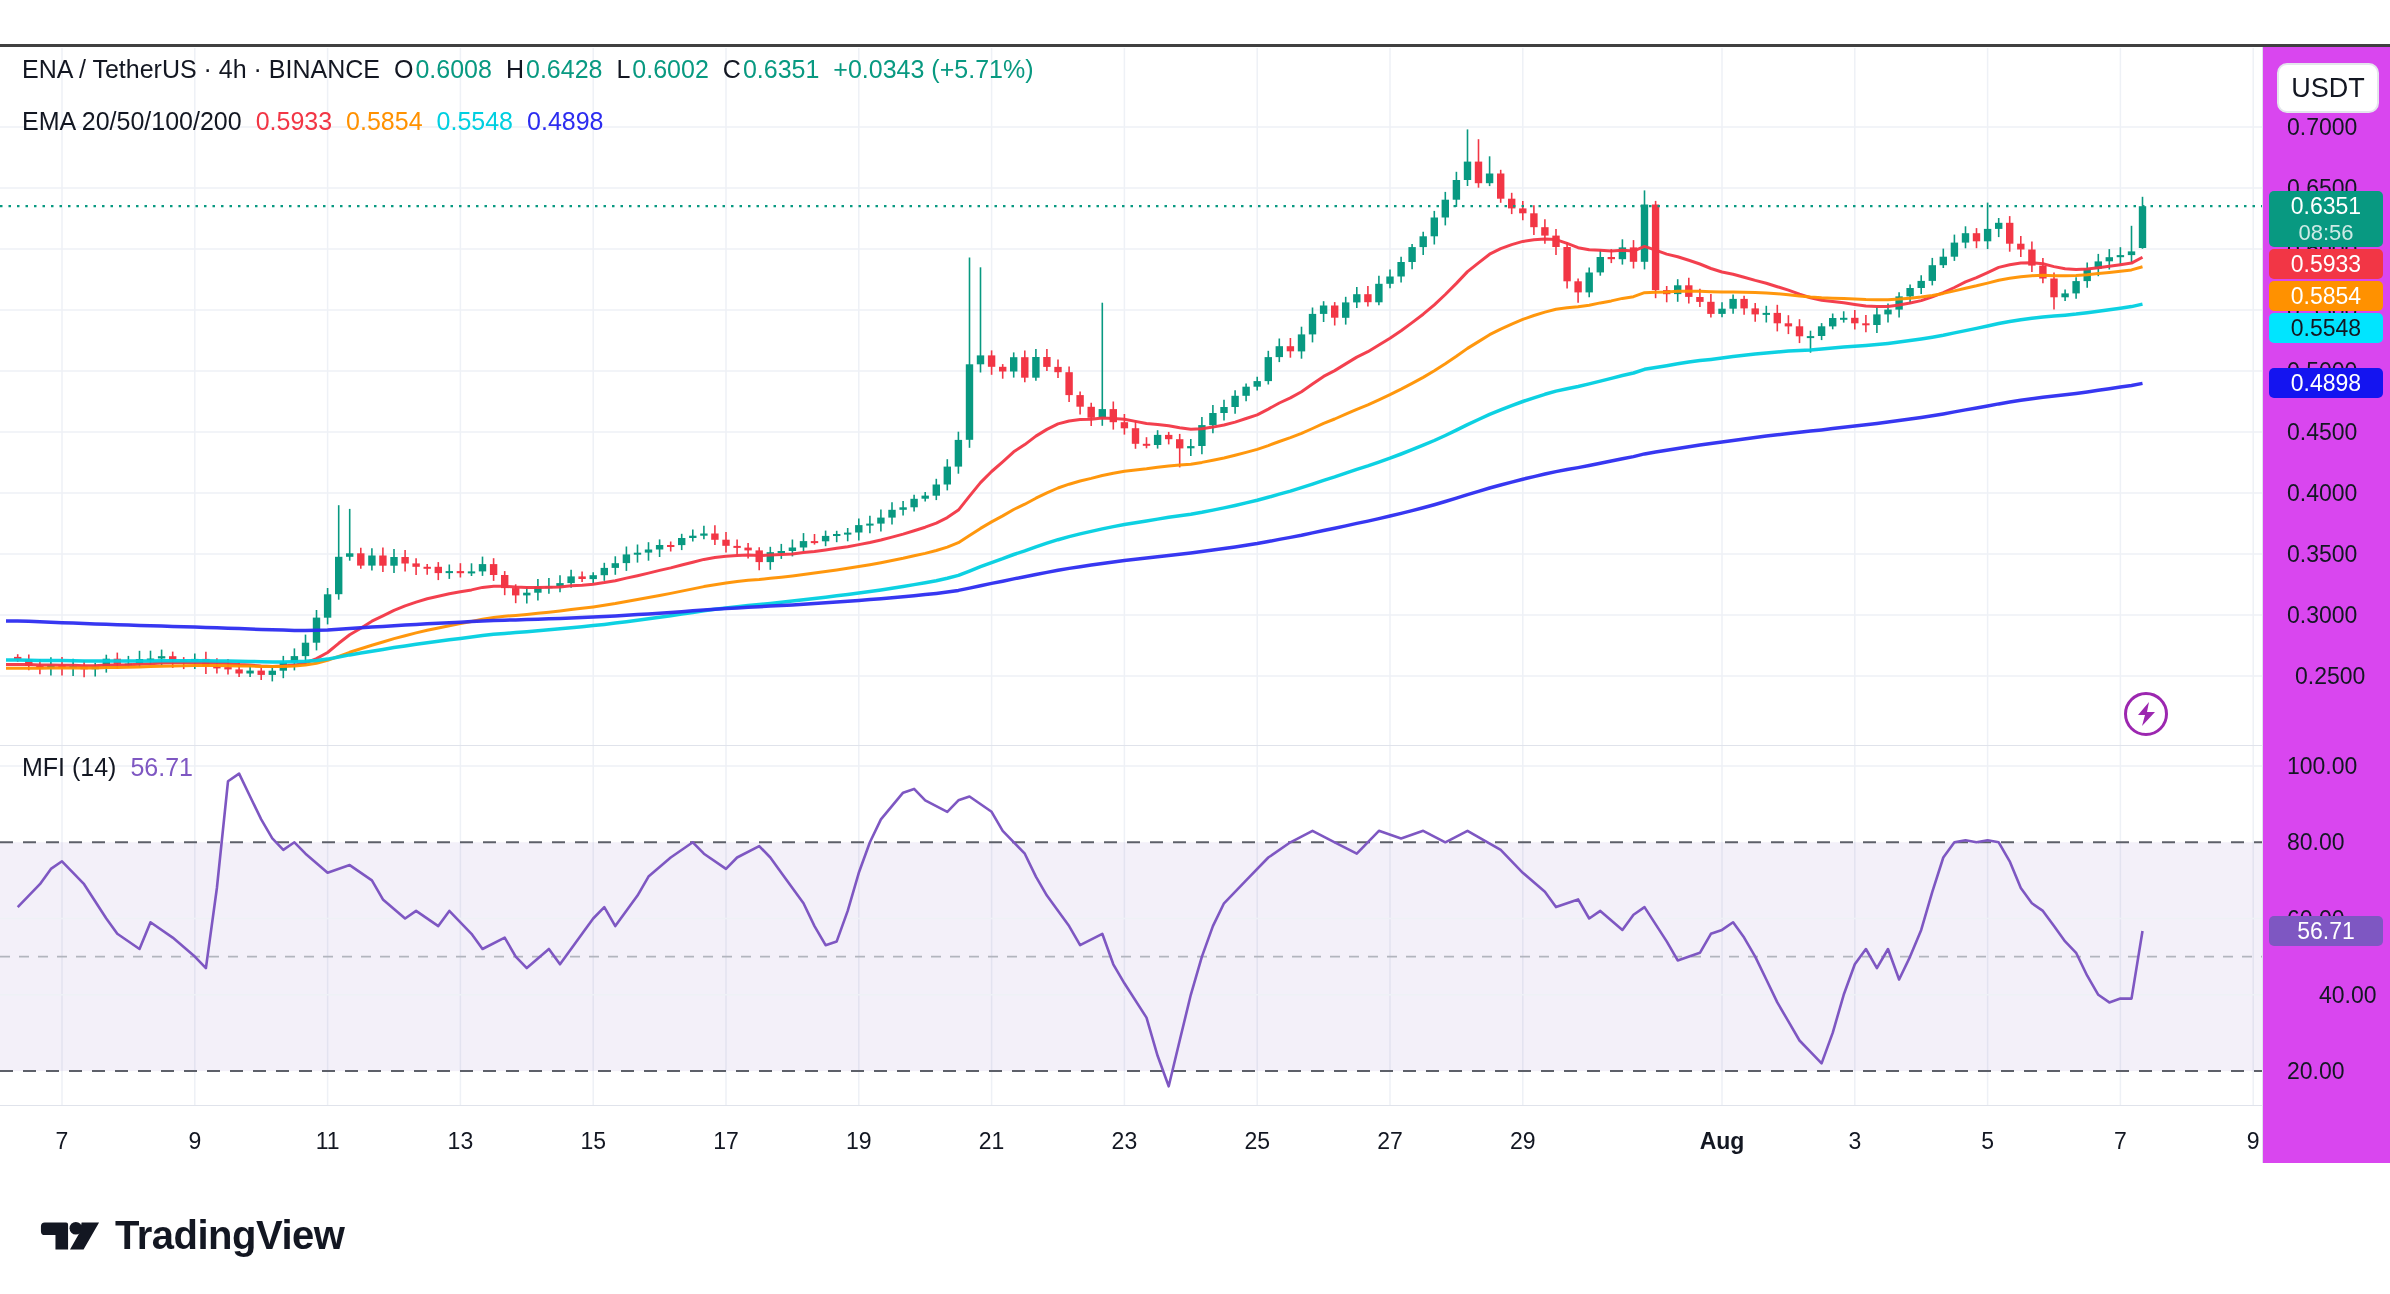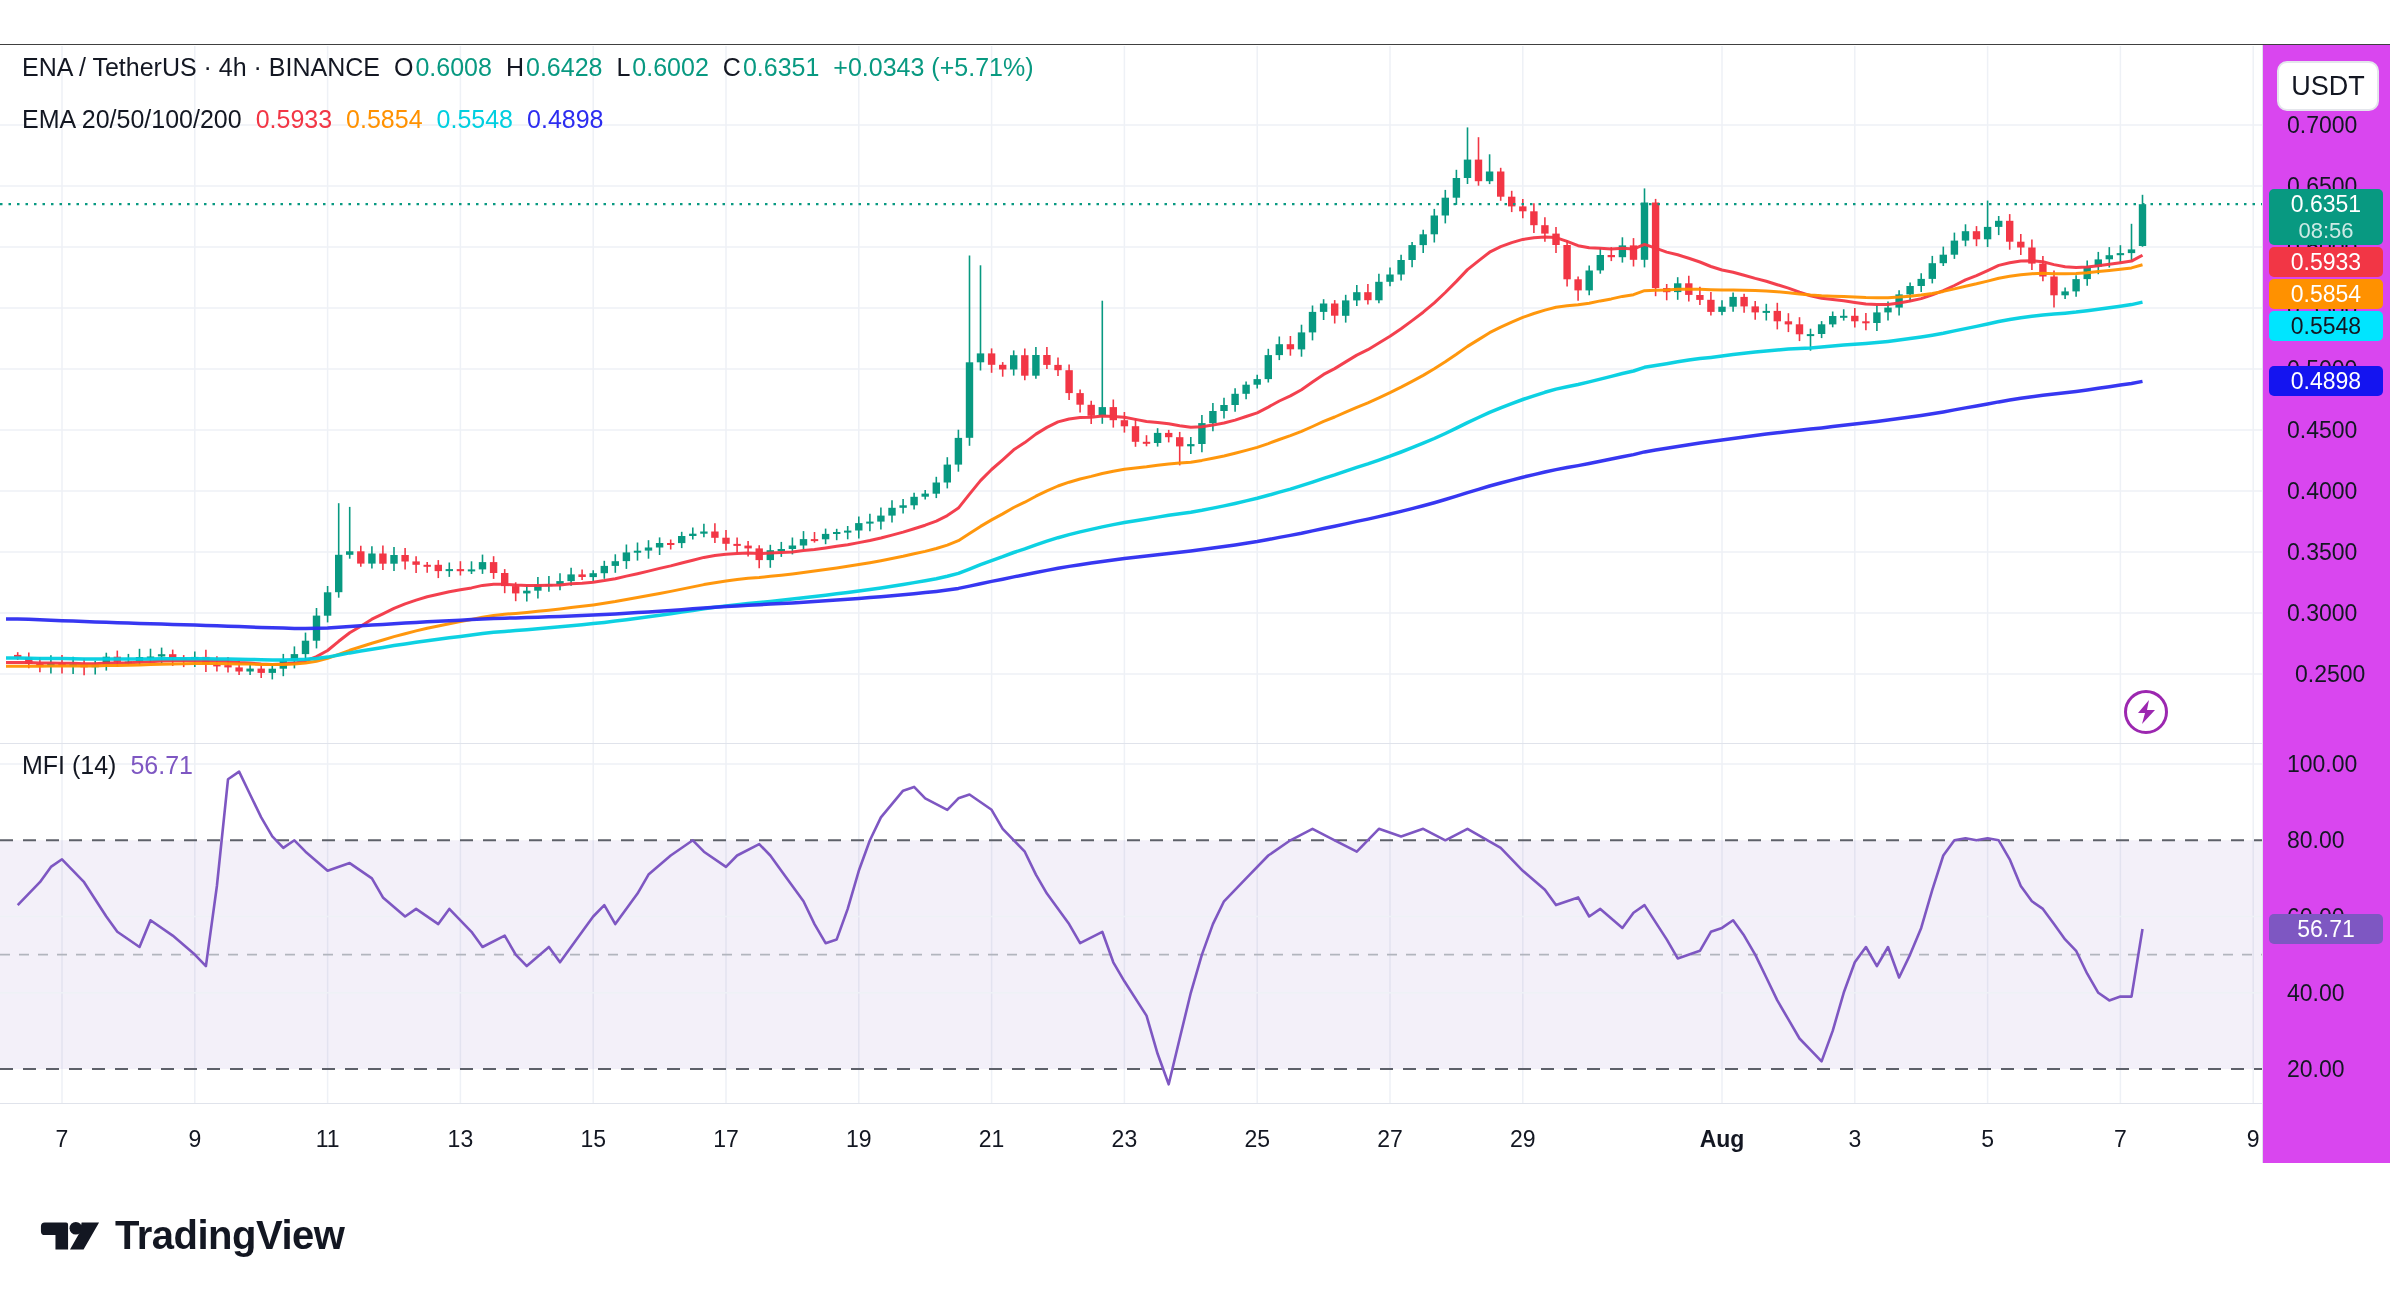--- a/index.html
+++ b/index.html
@@ -1,18 +1,18 @@
 <!DOCTYPE html>
 <html><head>
 <meta charset="utf-8">
 <style>
   html,body{margin:0;padding:0;background:#fff;}
   #app{position:relative;width:2390px;height:1294px;background:#fff;font-family:"Liberation Sans",sans-serif;color:#131722;overflow:hidden;}
   #topbar{position:absolute;left:0;top:0;width:2390px;height:44px;line-height:44px;padding-left:20px;font-size:25px;color:#131722;background:#fff;box-sizing:border-box;}
-  #chart{position:absolute;left:0;top:44px;width:2390px;height:1119px;border-top:1px solid #404040;}
+  #chart{position:absolute;left:0;top:44px;width:2390px;height:1119px;border-top:3px solid #404040;}
   #plot{position:absolute;left:0;top:0;}
   #pane-sep{position:absolute;left:0;top:698px;width:2390px;height:1px;background:#e0e3eb;}
   .legend{position:absolute;display:flex;align-items:baseline;gap:14px;white-space:nowrap;}
   #legend1{left:22px;top:8px;font-size:25px;}
   #legend2{left:22px;top:60px;font-size:25px;}
   #legend3{left:22px;top:706px;font-size:25px;}
   .pair{display:inline-flex;gap:2px;}
   .k{color:#131722;} .v{color:#089981;}
   #right-axis{position:absolute;left:2262px;top:0;width:128px;height:1119px;border-left:1px solid #e0e3eb;background:#d946ef;}
   #usdt{position:absolute;left:14px;top:16px;width:98px;height:46px;border:2px solid #e4e6ec;border-radius:10px;font-size:27px;font-weight:500;display:flex;align-items:center;justify-content:center;background:#fff;cursor:pointer;}
@@ -512,21 +512,21 @@
         <div class="tick" style="top: 250px;">0.5500</div>
         <div class="tick" style="top: 311px;">0.5000</div>
         <div class="tick" style="top: 372px;">0.4500</div>
         <div class="tick" style="top: 433px;">0.4000</div>
         <div class="tick" style="top: 494px;">0.3500</div>
         <div class="tick" style="top: 555px;">0.3000</div>
         <div class="tick" style="top: 616px; margin-left: 8px;">0.2500</div>
         <div class="tick" style="top: 706px;">100.00</div>
         <div class="tick" style="top: 782.25px;">80.00</div>
         <div class="tick" style="top: 858.5px;">60.00</div>
-        <div class="tick" style="top: 934.75px;">40.00</div>
+        <div class="tick" style="top: 934.75px; margin-left: 32px;">40.00</div>
         <div class="tick" style="top: 1011px;">20.00</div>
         <div class="badge two" style="top: 144.178px; height: 56px; background: rgb(8, 153, 129); color: rgb(255, 255, 255);">
           <span>0.6351</span>
           <span class="t2">08:56</span>
         </div>
         <div class="badge" style="top: 202.178px; height: 30px; background: rgb(242, 54, 69); color: rgb(255, 255, 255);">0.5933</div>
         <div class="badge" style="top: 234.178px; height: 30px; background: rgb(255, 145, 0); color: rgb(255, 255, 255);">0.5854</div>
         <div class="badge" style="top: 266.178px; height: 30px; background: rgb(0, 229, 255); color: rgb(19, 23, 34);">0.5548</div>
         <div class="badge" style="top: 321.444px; height: 30px; background: rgb(20, 20, 240); color: rgb(255, 255, 255);">0.4898</div>
         <div class="badge" style="top: 869.043px; height: 30px; background: rgb(126, 87, 194); color: rgb(255, 255, 255);">56.71</div>

